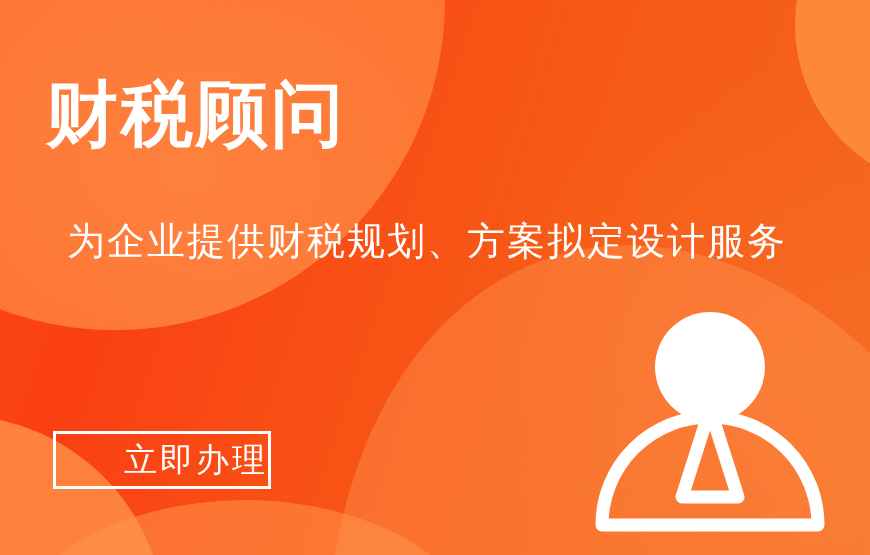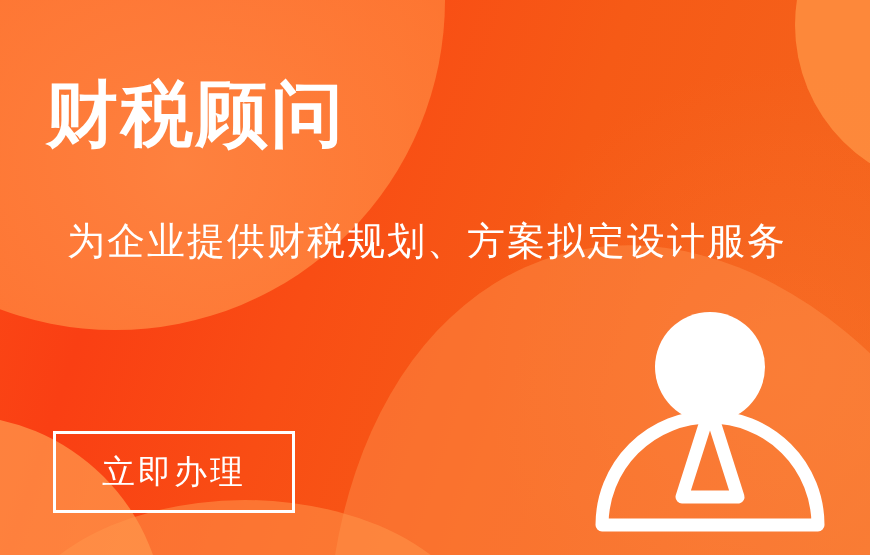--- a/index.html
+++ b/index.html
@@ -118,24 +118,24 @@
     position: absolute;
     left: 53px;
     top: 431px;
     width: 212px;
     height: 52px;
     border: 3px solid #ffffff;
     background: transparent;
     color: #ffffff;
     font-size: 33px;
     line-height: 52px;
-    text-align: center;
+    text-align: right;
     letter-spacing: 3px;
     font-family: inherit;
-    padding: 12px;
+    padding: 0;
     cursor: pointer;
     box-sizing: content-box;
     white-space: nowrap;
   }
 
   
   #person-icon {
     position: absolute;
     left: 592px;
     top: 305px;

